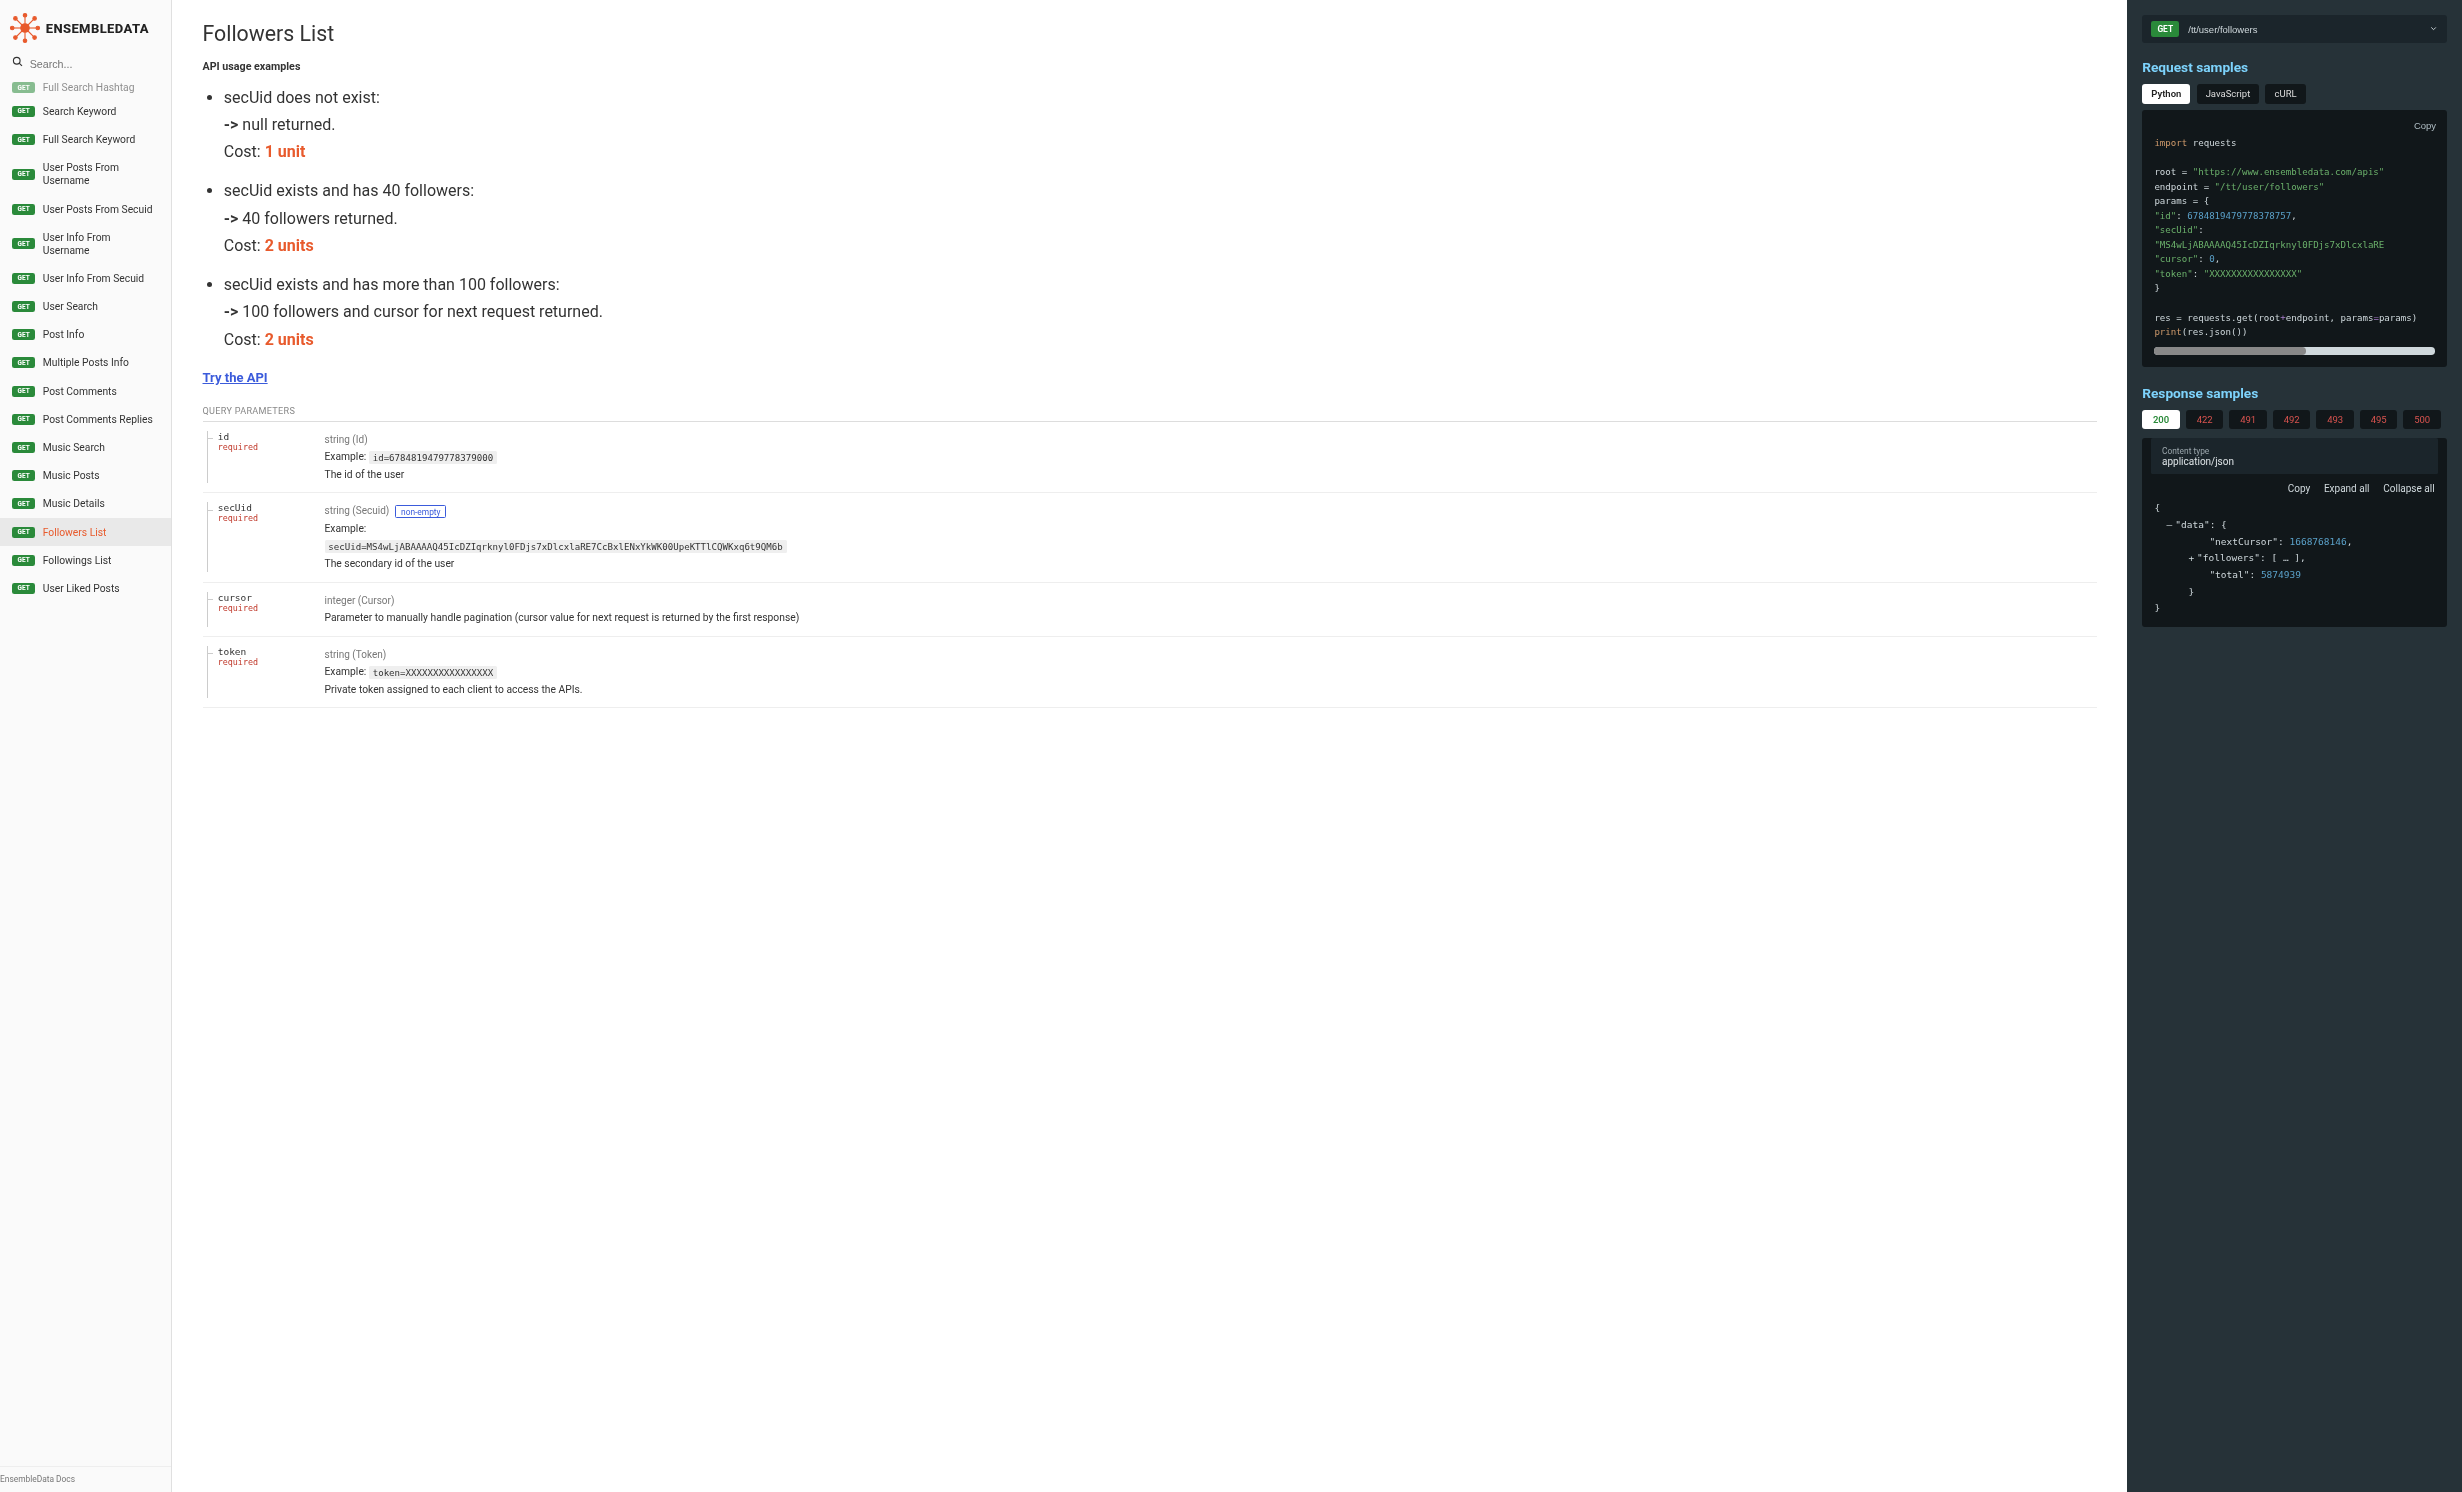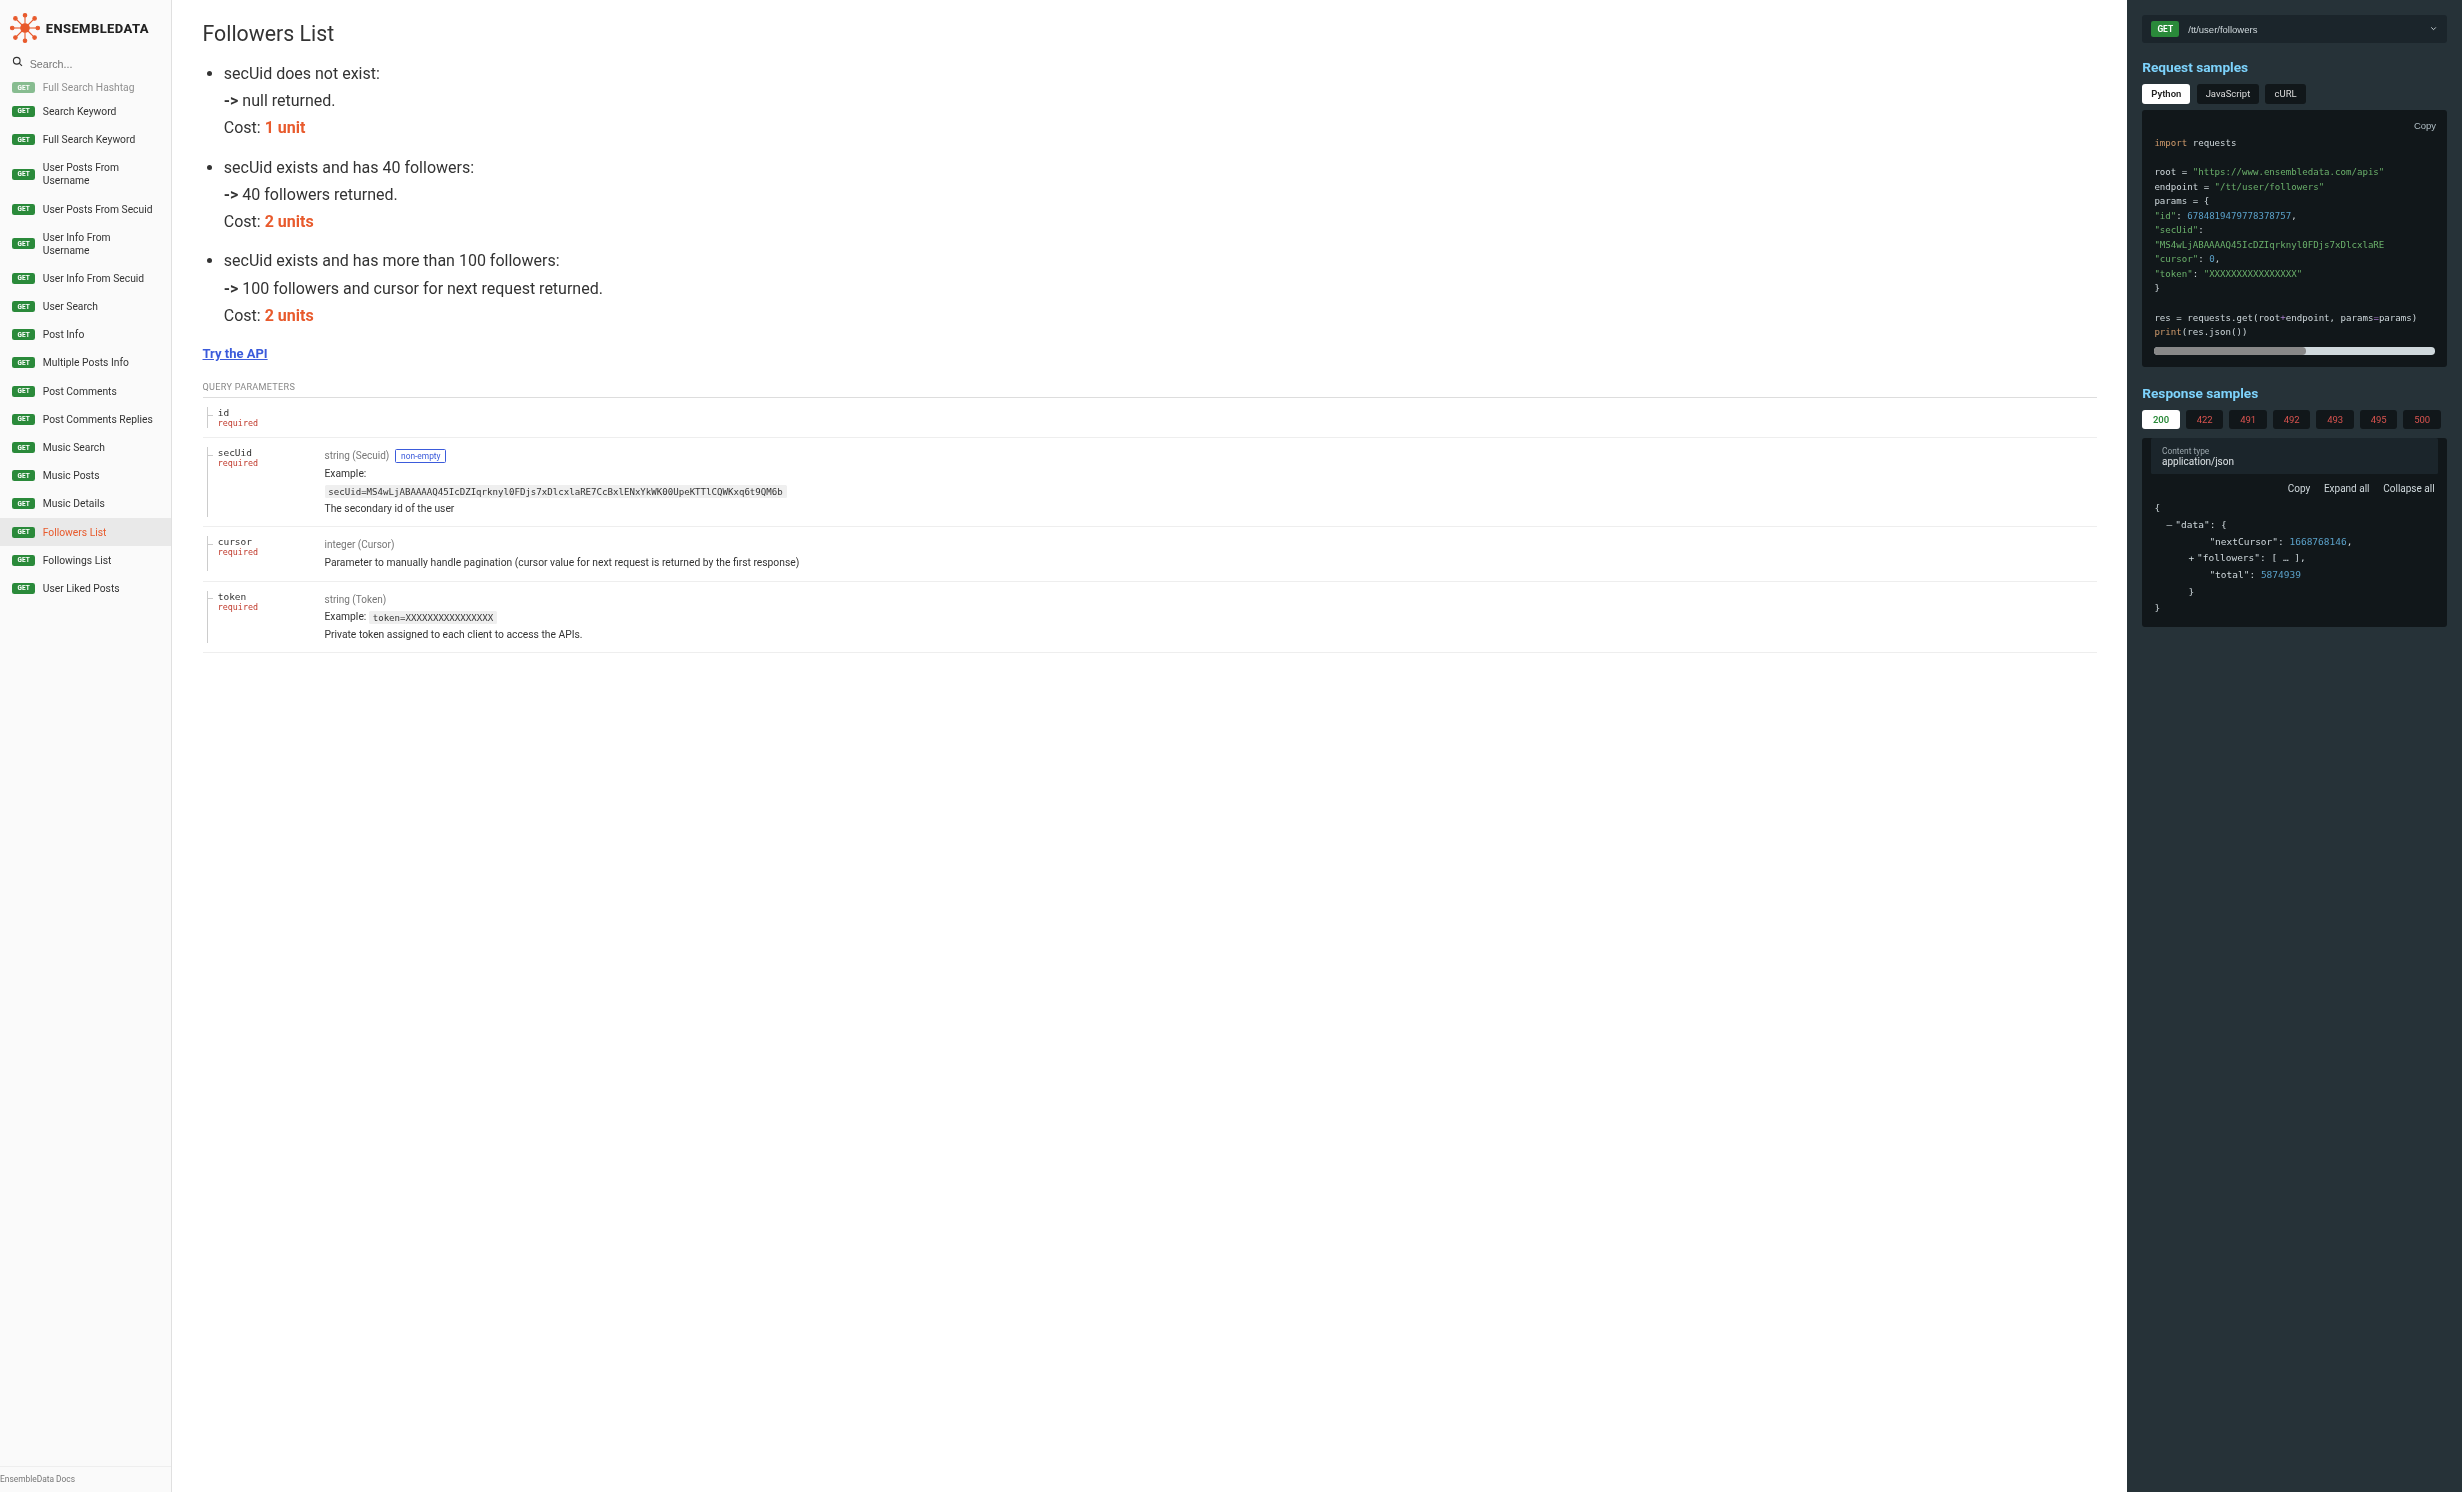--- a/index.html
+++ b/index.html
@@ -193,33 +193,35 @@
             <span class="method-badge">GET</span>
             <span class="nav-label">User Liked Posts</span>
           </div>
         </div>
     </div>
     <div class="footer-label">EnsembleData Docs</div>
   </aside>
 
   <main class="main">
     <h1 class="page-title">Followers List</h1>
+    <p class="sub-head">API usage examples</p>
     <ul class="ex-list" id="ex-list">
         <li>secUid does not exist:<br><span class="arrow">-&gt;</span> null returned.<br>Cost: <span class="cost-tag">1 unit</span></li>
         <li>secUid exists and has 40 followers:<br><span class="arrow">-&gt;</span> 40 followers returned.<br>Cost: <span class="cost-tag">2 units</span></li>
         <li>secUid exists and has more than 100 followers:<br><span class="arrow">-&gt;</span> 100 followers and cursor for next request returned.<br>Cost: <span class="cost-tag">2 units</span></li>
       </ul>
     <a class="try-link">Try the API</a>
     <div class="section-label">QUERY PARAMETERS</div>
     <div id="params-box">
         <div class="param-row">
           <div class="param-left">
             <div class="param-name">id</div>
             <div class="param-req">required</div>
           </div>
+          <div class="param-right"><span class="type-label">string (Id)</span><br>Example:  <span class="inline-code">id=6784819479778379000</span><br>The id of the user</div>
         </div>
         <div class="param-row">
           <div class="param-left">
             <div class="param-name">secUid</div>
             <div class="param-req">required</div>
           </div>
           <div class="param-right"><span class="type-label">string (Secuid)</span><span class="nonempty">non-empty</span><br>Example:<br><span class="inline-code">secUid=MS4wLjABAAAAQ45IcDZIqrknyl0FDjs7xDlcxlaRE7CcBxlENxYkWK00UpeKTTlCQWKxq6t9QM6b</span><br>The secondary id of the user</div>
         </div>
         <div class="param-row">
           <div class="param-left">

